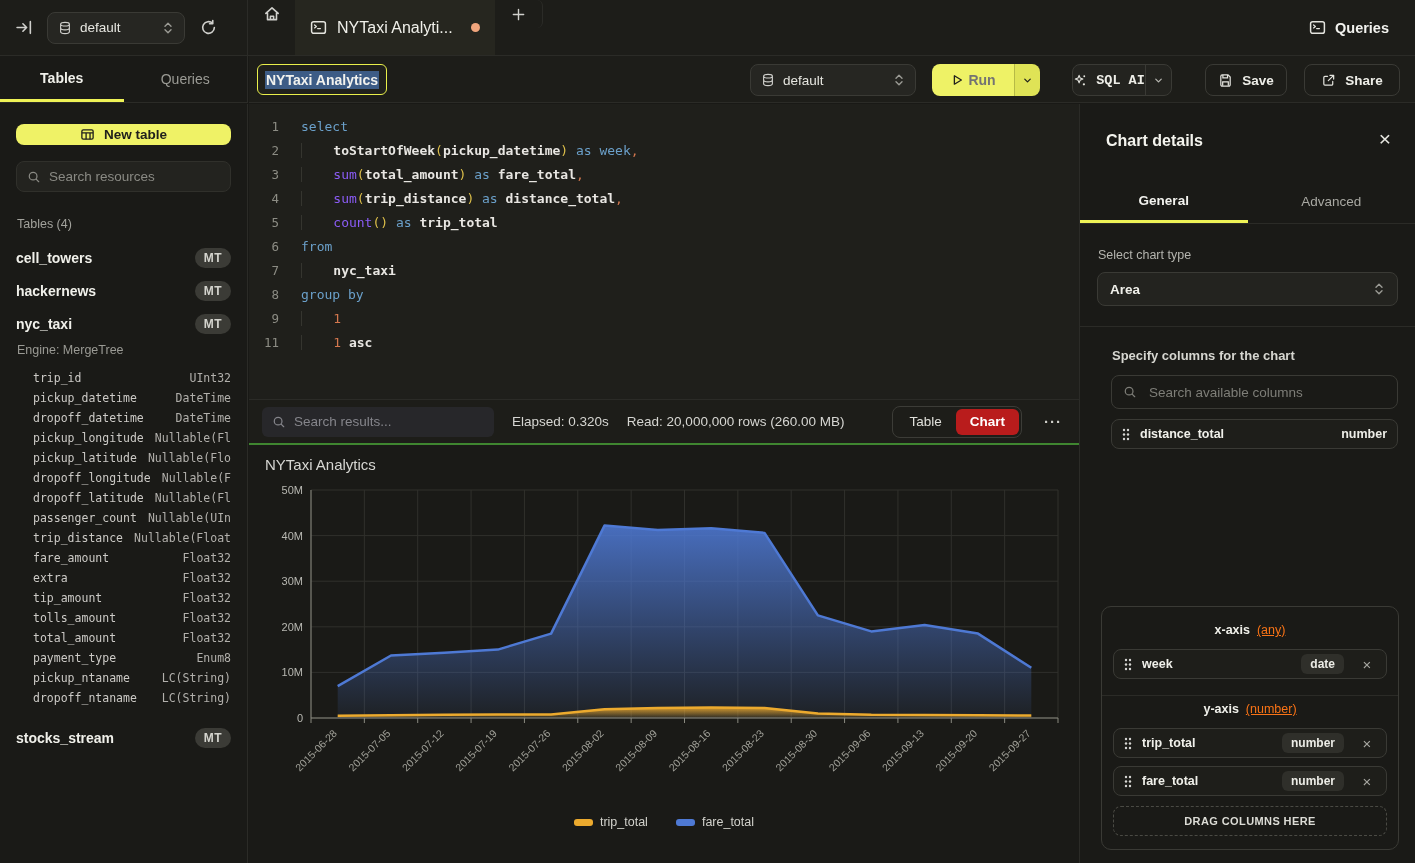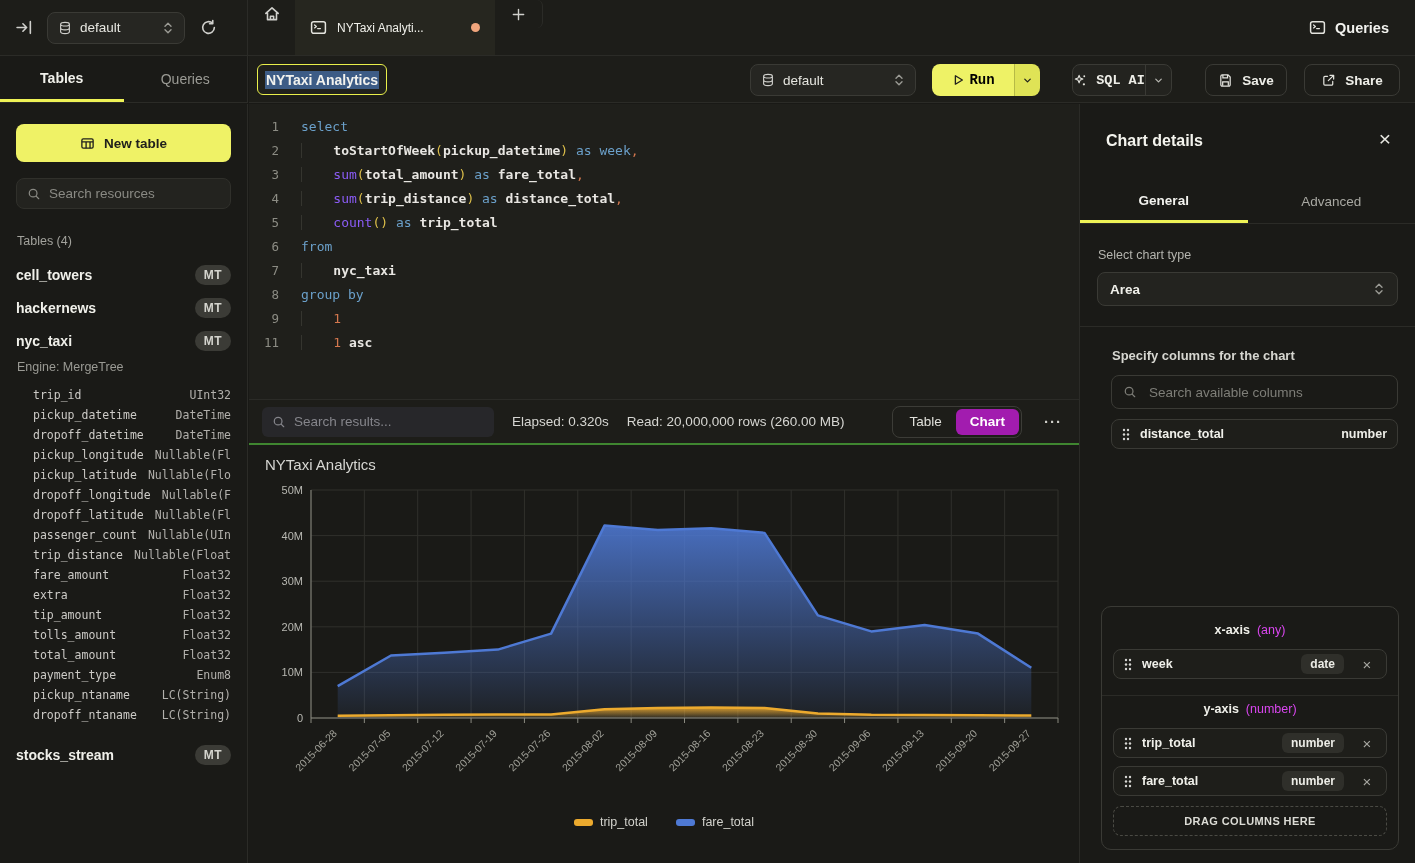--- a/index.html
+++ b/index.html
@@ -10,50 +10,50 @@
   svg.ic { display:block; }
 
   
   .topbar { position:absolute; left:0; top:0; width:1415px; height:56px; background:#1d1d19; border-bottom:1px solid #2b2b27; }
   .topbar-left { position:absolute; left:0; top:0; width:248px; height:55px; border-right:1px solid #2b2b27; display:flex; align-items:center; padding:0 10px; gap:9px; }
   .icon-btn { width:28px; height:28px; display:flex; align-items:center; justify-content:center; border-radius:6px; cursor:pointer; }
   .db-select { height:32px; flex:0 0 138px; background:#262622; border:1px solid #3a3a35; border-radius:8px; display:flex; align-items:center; gap:8px; padding:0 10px; font-size:13.5px; color:#e6e6e0; }
   .db-select .lbl { flex:1; }
   .tabstrip { position:absolute; left:249px; top:0; right:0; height:55px; display:flex; align-items:stretch; }
   .home-btn { width:46px; display:flex; align-items:center; justify-content:center; }
-  .qtab { width:200px; background:#26261f; display:flex; align-items:center; gap:10px; padding:0 15px; font-size:12px; color:#f0f0ea; }
+  .qtab { width:200px; background:#26261f; display:flex; align-items:center; gap:10px; padding:0 15px; font-size:16px; color:#f0f0ea; }
   .qtab .dot { width:9px; height:9px; border-radius:50%; background:#f0a57c; margin-left:auto; }
   .plus-btn { width:48px; display:flex; align-items:center; justify-content:center; border-right:1px solid #2b2b27; }
   .queries-btn { margin-left:auto; margin-right:26px; display:flex; align-items:center; gap:9px; font-size:14.5px; font-weight:600; color:#f2f2ee; cursor:pointer; }
 
   
   .sidebar-tabs { position:absolute; left:0; top:56px; width:248px; height:47px; border-bottom:1px solid #2b2b27; border-right:1px solid #2b2b27; display:flex; background:#1a1a17; }
   .sidebar-tab { flex:1; display:flex; align-items:center; justify-content:center; font-size:14px; color:#9b9b95; cursor:pointer; }
   .sidebar-tab.active { color:#f0f0ea; font-weight:700; border-bottom:3px solid #eef256; }
   .sidebar { position:absolute; left:0; top:104px; width:248px; height:759px; background:#1a1a17; border-right:1px solid #2b2b27; }
-  .new-table-btn { margin:20px 16px 0; height:38px; background:#eff266; border-radius:8px; display:flex; align-items:center; justify-content:center; gap:9px; color:#20201c; font-size:13.5px; font-weight:700; cursor:pointer; }
+  .new-table-btn { margin:20px 16px 0; height:21px; background:#eff266; border-radius:8px; display:flex; align-items:center; justify-content:center; gap:9px; color:#20201c; font-size:13.5px; font-weight:700; cursor:pointer; }
   .side-search { margin:16px 16px 0; height:31px; background:#23231f; border:1px solid #30302b; border-radius:8px; display:flex; align-items:center; gap:8px; padding:0 10px; color:#8a8a84; font-size:13.5px; }
   .section-hd { margin:25px 0 0 17px; font-size:12.5px; color:#a2a29c; }
   .tbl-row { height:33px; display:flex; align-items:center; padding:0 16px; cursor:pointer; }
   .tbl-row .nm { font-size:14px; font-weight:600; color:#f0f0ea; }
   .mt-pill { margin-left:auto; background:#3b3b36; border-radius:10px; padding:3px 9px; font-size:12px; font-weight:700; letter-spacing:.5px; color:#d4d4ce; }
   .engine-line { padding-left:17px; font-size:12.5px; color:#9a9a94; height:22px; line-height:20px; }
   .cols { padding:6px 16px 0 33px; font-family:"DejaVu Sans Mono", monospace; font-size:11.5px; }
   .col-row { height:20px; display:flex; align-items:center; justify-content:space-between; }
   .col-row .cn { color:#cccac6; }
   .col-row .ct { color:#b2b0ac; }
   .stocks { margin-top:13px; }
 
   
   .title-row { position:absolute; left:249px; top:56px; width:1166px; height:47px; background:#1d1d19; border-bottom:1px solid #2b2b27; }
   .title-input { position:absolute; left:8px; top:8px; height:31px; border:1px solid #e9ef4a; border-radius:6px; background:#20201c; display:flex; align-items:center; padding:0 7px; font-size:14px; font-weight:600; }
   .title-input .sel { background:#3d5c86; color:#f2f2ee; padding:1px 1px; }
   .tb-item { position:absolute; top:8px; height:32px; }
   .run-btn { left:683px; width:108px; display:flex; cursor:pointer; }
-  .run-main { flex:1; background:#eef266; border-radius:8px 0 0 8px; display:flex; align-items:center; justify-content:center; gap:4px; color:#000000; font-size:14px; font-weight:700;font-family:Liberation Mono, monospace; }
+  .run-main { flex:1; background:#eef266; border-radius:8px 0 0 8px; display:flex; align-items:center; justify-content:center; gap:4px; color:#737373; font-size:14px; font-weight:700; }
   .run-chev { width:26px; background:#dfe356; border-radius:0 8px 8px 0; border-left:1px solid rgba(0,0,0,.18); display:flex; align-items:center; justify-content:center; }
   .sqlai-btn { left:823px; width:100px; background:#23231f; border:1px solid #3a3a35; border-radius:8px; display:flex; align-items:center; cursor:pointer; }
   .sqlai-main { flex:1; display:flex; align-items:center; justify-content:center; gap:8px; font-size:13.5px; font-weight:600; color:#eeeee8;font-family:Liberation Mono, monospace; }
   .sqlai-chev { width:26px; border-left:1px solid #3a3a35; display:flex; align-items:center; justify-content:center; align-self:stretch; }
   .ghost-btn { background:transparent; border:1px solid #3a3a35; border-radius:8px; display:flex; align-items:center; justify-content:center; gap:9px; font-size:13.5px; font-weight:600; color:#eeeee8; cursor:pointer; }
   .save-btn { left:956px; width:82px; }
   .share-btn { left:1055px; width:96px; }
 
   
   .editor { position:absolute; left:249px; top:104px; width:830px; height:295px; background:#1f1f1b; padding-top:11px; font-family:"DejaVu Sans Mono", monospace; font-size:13px; }
@@ -67,21 +67,21 @@
   .tk-pu { color:#d3774e; }
   .tk-nu { color:#d3774e; }
   .tk-ws.guide { border-left:1px solid #35352f; }
 
   
   .results-bar { position:absolute; left:249px; top:399px; width:830px; height:46px; background:#1d1d19; border-top:1px solid #2b2b27; border-bottom:2px solid #3f8630; display:flex; align-items:center; padding:0 13px; gap:18px; }
   .res-search { width:232px; height:30px; background:#27272a; border-radius:6px; display:flex; align-items:center; gap:8px; padding:0 10px; color:#85858b; font-size:13.5px; }
   .stat { font-size:13.5px; color:#d6d6d2; white-space:nowrap; }
   .toggle { margin-left:auto; border:1px solid #3c3c37; border-radius:8px; height:32px; display:flex; align-items:center; padding:2px; }
   .seg { padding:0 14px; height:26px; line-height:26px; font-size:13.5px; color:#e0e0da; cursor:pointer; border-radius:6px; }
-  .seg.active { background:#a21caf; font-weight:700; color:#ffffff;text-align:center; }
+  .seg.active { background:#b91c1c; font-weight:700; color:#ffffff;text-align:center; }
   .more-btn { width:26px; text-align:center; color:#cfcfc9; font-size:15px; font-weight:700; letter-spacing:1px; cursor:pointer; }
 
   
   .chart-pane { position:absolute; left:249px; top:445px; width:830px; height:418px; background:#1a1a17; }
   .chart-title { position:absolute; left:16px; top:11px; font-size:15px; color:#d6d6d2; }
   #chart-svg { position:absolute; left:0; top:0; }
   .legend { position:absolute; left:0; bottom:34px; width:100%; display:flex; justify-content:center; gap:28px; }
   .legend-item { display:flex; align-items:center; gap:7px; font-size:12.5px; color:#d2d2cc; cursor:pointer; }
   .legend-item .sw { width:19px; height:7px; border-radius:3px; }
 
@@ -101,21 +101,21 @@
   .p-search { margin:12px 17px 0 31px; height:34px; border:1px solid #3a3a35; border-radius:8px; display:flex; align-items:center; gap:12px; padding:0 11px; color:#7e7e78; font-size:13.5px; }
   .chip { height:30px; border:1px solid #3a3a35; border-radius:8px; background:#1e1e1a; display:flex; align-items:center; gap:10px; padding:0 10px; }
   .chip .cname { font-size:12.5px; font-weight:600; color:#f0f0ea; }
   .chip .ctype { margin-left:auto; font-size:12.5px; font-weight:600; color:#ececE6; }
   .chip .pill { margin-left:auto; background:#2f2f2a; border-radius:6px; padding:3px 9px; font-size:12px; font-weight:600; color:#ececE6; }
   .chip .rm { margin-left:4px; font-size:15px; color:#a8a8a2; cursor:pointer; width:18px; text-align:center; }
   .avail-chip { margin:10px 17px 0 31px; }
   .axes-box { position:absolute; left:21px; top:502px; width:298px; border:1px solid #3a3a35; border-radius:10px; padding:10px 11px 13px; }
   .axes-hd { text-align:center; font-size:12.5px; color:#f0f0ea; margin:6px 0 12px; }
   .axes-hd b { font-weight:700; }
-  .axes-hd .hint { font-weight:400; color:#d946ef; }
+  .axes-hd .hint { font-weight:400; color:#f97316;text-decoration:underline; }
   .axes-box .chip { margin-top:8px; }
   .axes-div { border-top:1px solid #2b2b27; margin:16px -11px 4px; }
   .dropzone { margin-top:10px; height:30px; border:1.5px dashed #4a4a44; border-radius:8px; display:flex; align-items:center; justify-content:center; font-size:11px; font-weight:700; letter-spacing:.4px; color:#dcdcd6; }
 </style>
 </head>
 <body>
 
 <div id="root">
 
   <div class="topbar">

